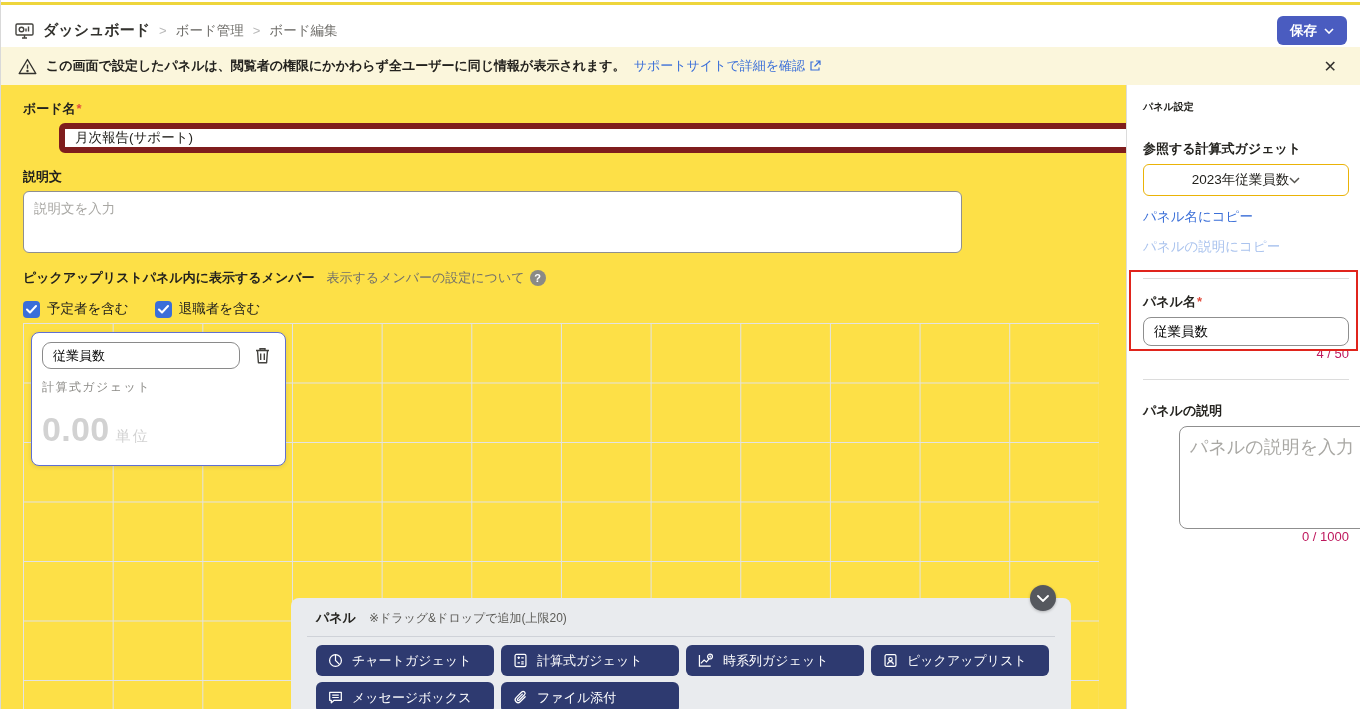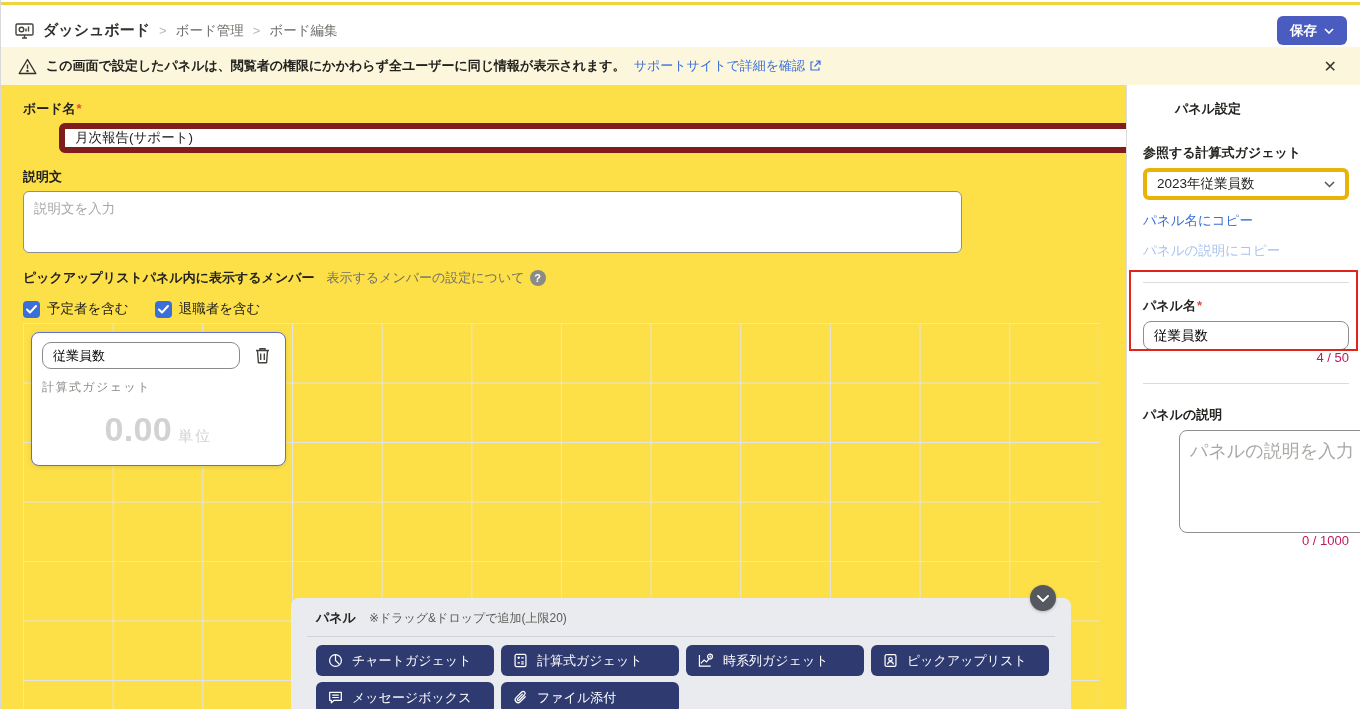--- a/index.html
+++ b/index.html
@@ -53,41 +53,41 @@
       linear-gradient(to right, #e3e3e3 1px, transparent 1px),
       linear-gradient(to bottom, #e3e3e3 1px, transparent 1px);
     background-size: calc(1076px / 12) 59.5px;
   }
   
   .panel-card { position:absolute; left:30px; top:247px; width:255px; height:134px; background:#fff; border:1.5px solid #5f6fd3; border-radius:8px; box-shadow:0 1px 4px rgba(40,50,90,.14); padding:9px 10px; cursor:grab; }
   .card-head { display:flex; align-items:center; }
   .card-name-input { flex:1; height:27px; border:1px solid #8a8a8a; border-radius:9px; padding:0 10px; font-size:13px; font-family:inherit; min-width:0; }
   .card-trash { background:none; border:none; margin-left:14px; margin-right:4px; cursor:pointer; display:inline-flex; padding:0; }
   .card-type { margin-top:10px; font-size:12px; color:#8b8a86; letter-spacing:.12em; }
-  .card-value-row { margin-top:14px; text-align:center; color:#d2d2d2; }
+  .card-value-row { margin-top:14px; text-align:left; color:#d2d2d2; }
   .card-value { font-size:34px; font-weight:bold; letter-spacing:.01em; }
   .card-unit { font-size:15px; margin-left:6px; letter-spacing:.15em; }
 
   
   .palette { position:absolute; left:290px; top:513px; width:780px; height:111px; background:#e9ebee; border-radius:8px 8px 0 0; padding:11px 16px 0 16px; }
   .palette-head { display:flex; align-items:baseline; gap:13px; padding-left:9px; }
   .palette-title { font-size:13px; font-weight:bold; color:#23221e; }
   .palette-note { font-size:12px; color:#5c5b57; }
   .palette-divider { height:1px; background:#cfd2d8; margin-top:9px; }
   .palette-rows { margin-top:8px; display:flex; flex-direction:column; gap:6px; padding-left:9px; }
   .palette-row { display:flex; gap:7px; }
   .pal-btn { width:178px; height:31px; background:#2e3a70; color:#fff; border:none; border-radius:6px; display:inline-flex; align-items:center; gap:9px; padding:0 12px; font-size:13px; font-family:inherit; cursor:grab; }
   .pal-btn svg { flex:0 0 auto; }
   .collapse-fab { position:absolute; left:1029px; top:500px; width:26px; height:26px; border-radius:50%; background:#55585e; border:none; display:inline-flex; align-items:center; justify-content:center; cursor:pointer; box-shadow:0 1px 3px rgba(0,0,0,.25); }
 
   
   .sidebar { position:absolute; top:85px; left:1125px; width:235px; bottom:0; border-left:1px solid #dcdcdc; background:#fff; padding:15px 12px 0 16px; }
-  .sb-title { font-size:13px; font-weight:bold;margin-left:32px; }
+  .sb-title { font-size:10px; font-weight:bold; }
   .sb-label { font-size:13px; font-weight:bold; margin-top:26px; }
-  .select-box { margin-top:6px; height:32px; border:4px solid #eab308; border-radius:6px; display:flex; align-items:center; padding:0 10px; font-size:13.5px; cursor:pointer; background:#fff; justify-content:space-between; }
+  .select-box { margin-top:6px; height:32px; border:1px solid #eab308; border-radius:6px; display:flex; align-items:center; padding:0 10px; font-size:13.5px; cursor:pointer; background:#fff; justify-content:center; }
   .sb-link { display:block; font-size:13.5px; color:#3b6fd8; margin-top:12px; cursor:pointer; text-decoration:none; }
   .sb-link.disabled { color:#aac3ee; cursor:default; }
   .sb-divider { height:1px; background:#dcdcdc; margin-top:22px; }
   .sb-field-label { font-size:13px; font-weight:bold; margin-top:14px; }
   .sb-input { display:block; width:100%; height:29px; margin-top:6px; border:1px solid #8f8f8f; border-radius:8px; padding:0 10px; font-size:13.5px; font-family:inherit; }
   .sb-counter { font-size:13px; color:#be185d; text-align:right; }
   .panel-desc-area { display:block; width:100%; height:103px; margin-top:6px; border:1px solid #8f8f8f; border-radius:8px; padding:8px 10px; font-size:18px; font-family:Liberation Mono, monospace; resize:both;margin-left:36px; }
   .sb-divider2 { height:1px; background:#dcdcdc; margin-top:18px; }
 
   

